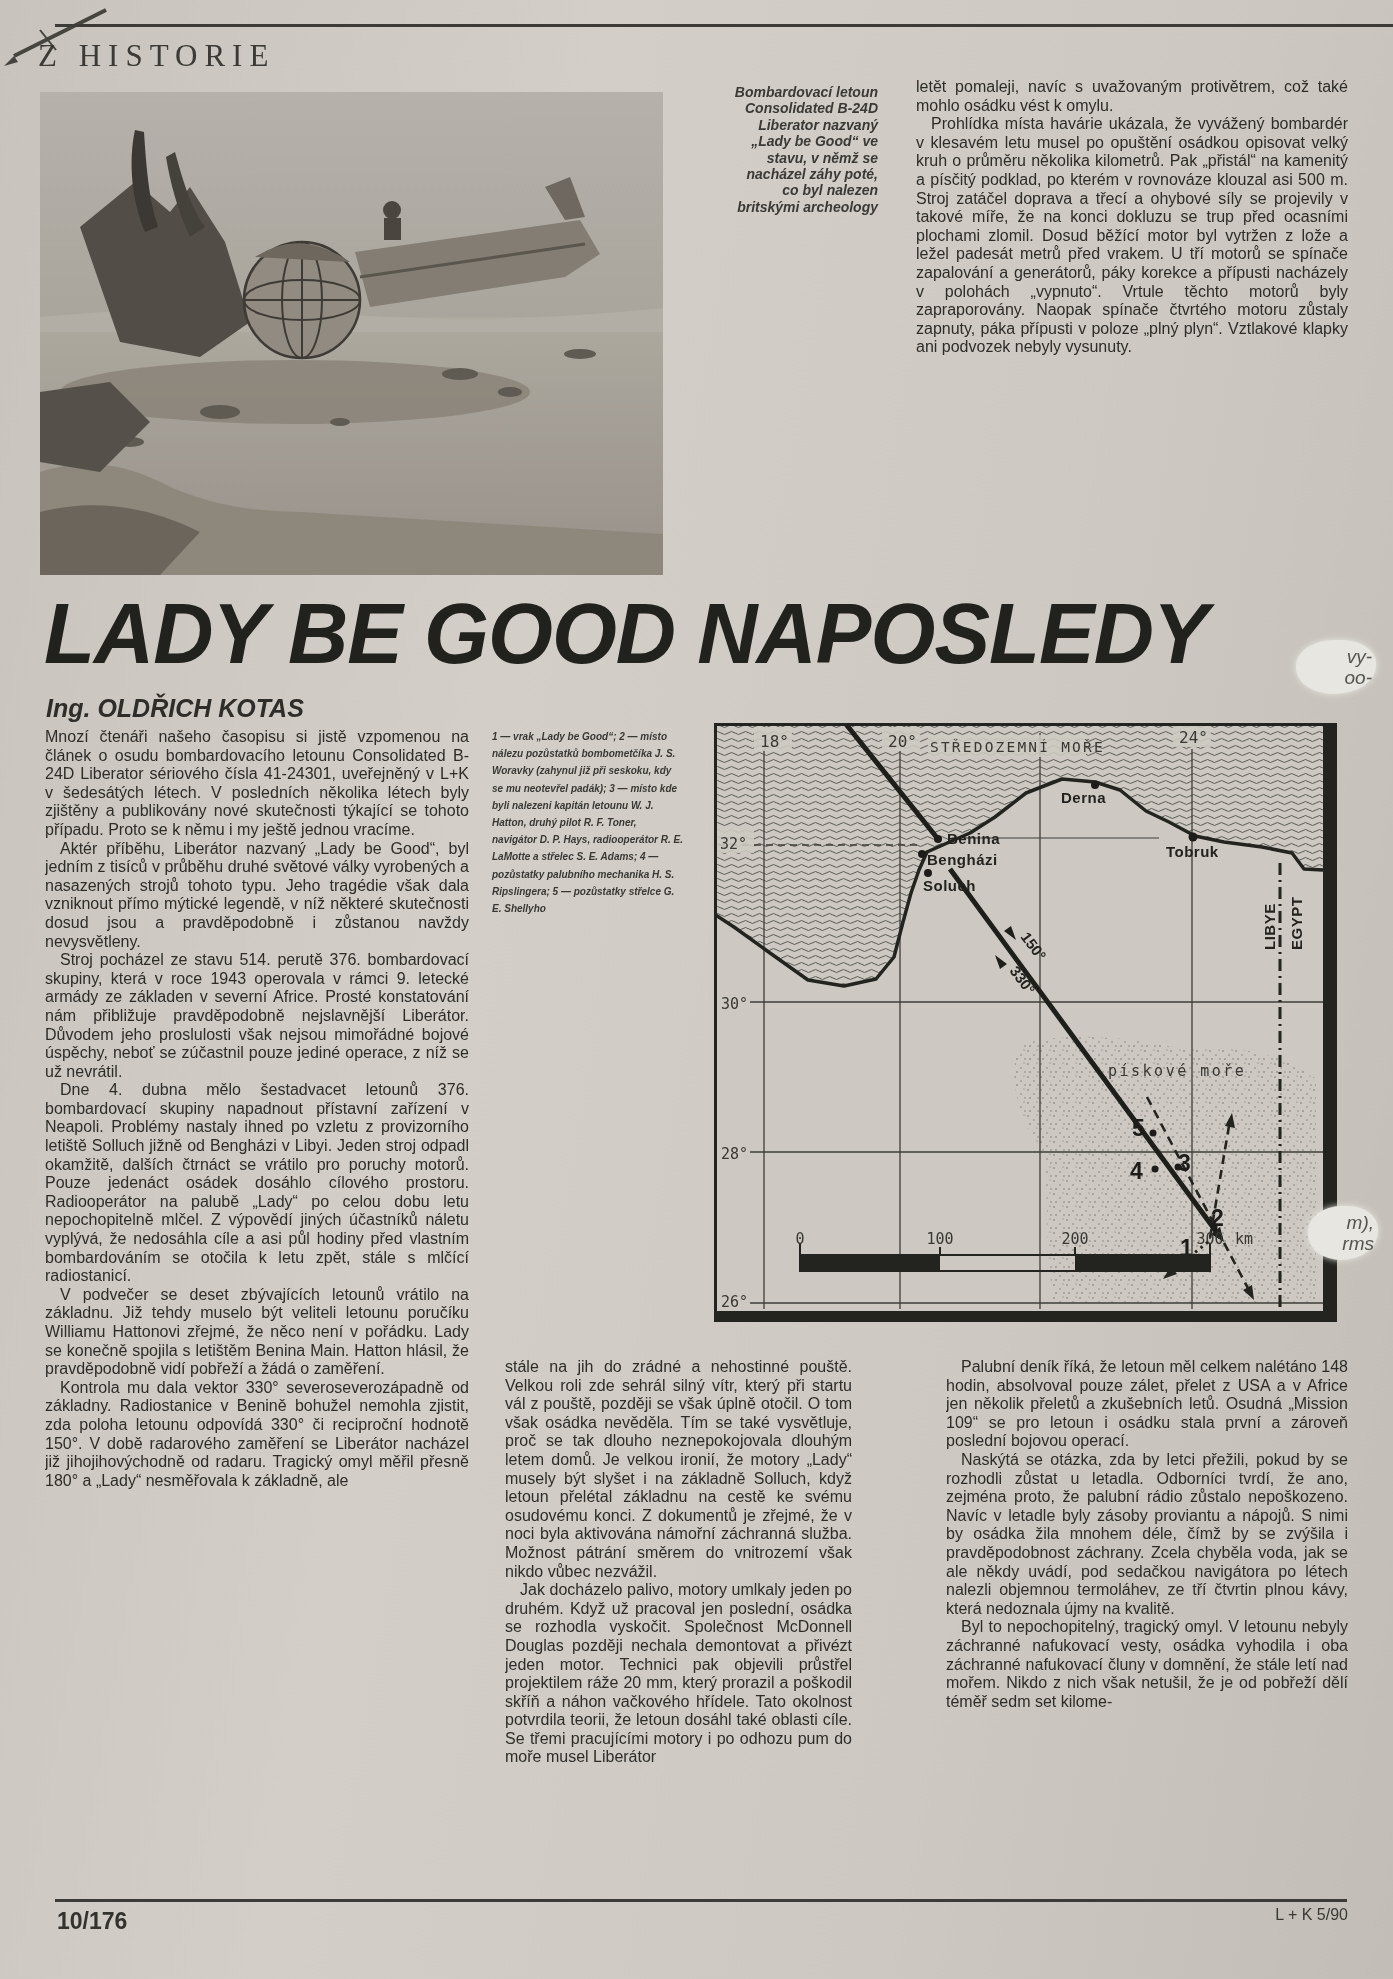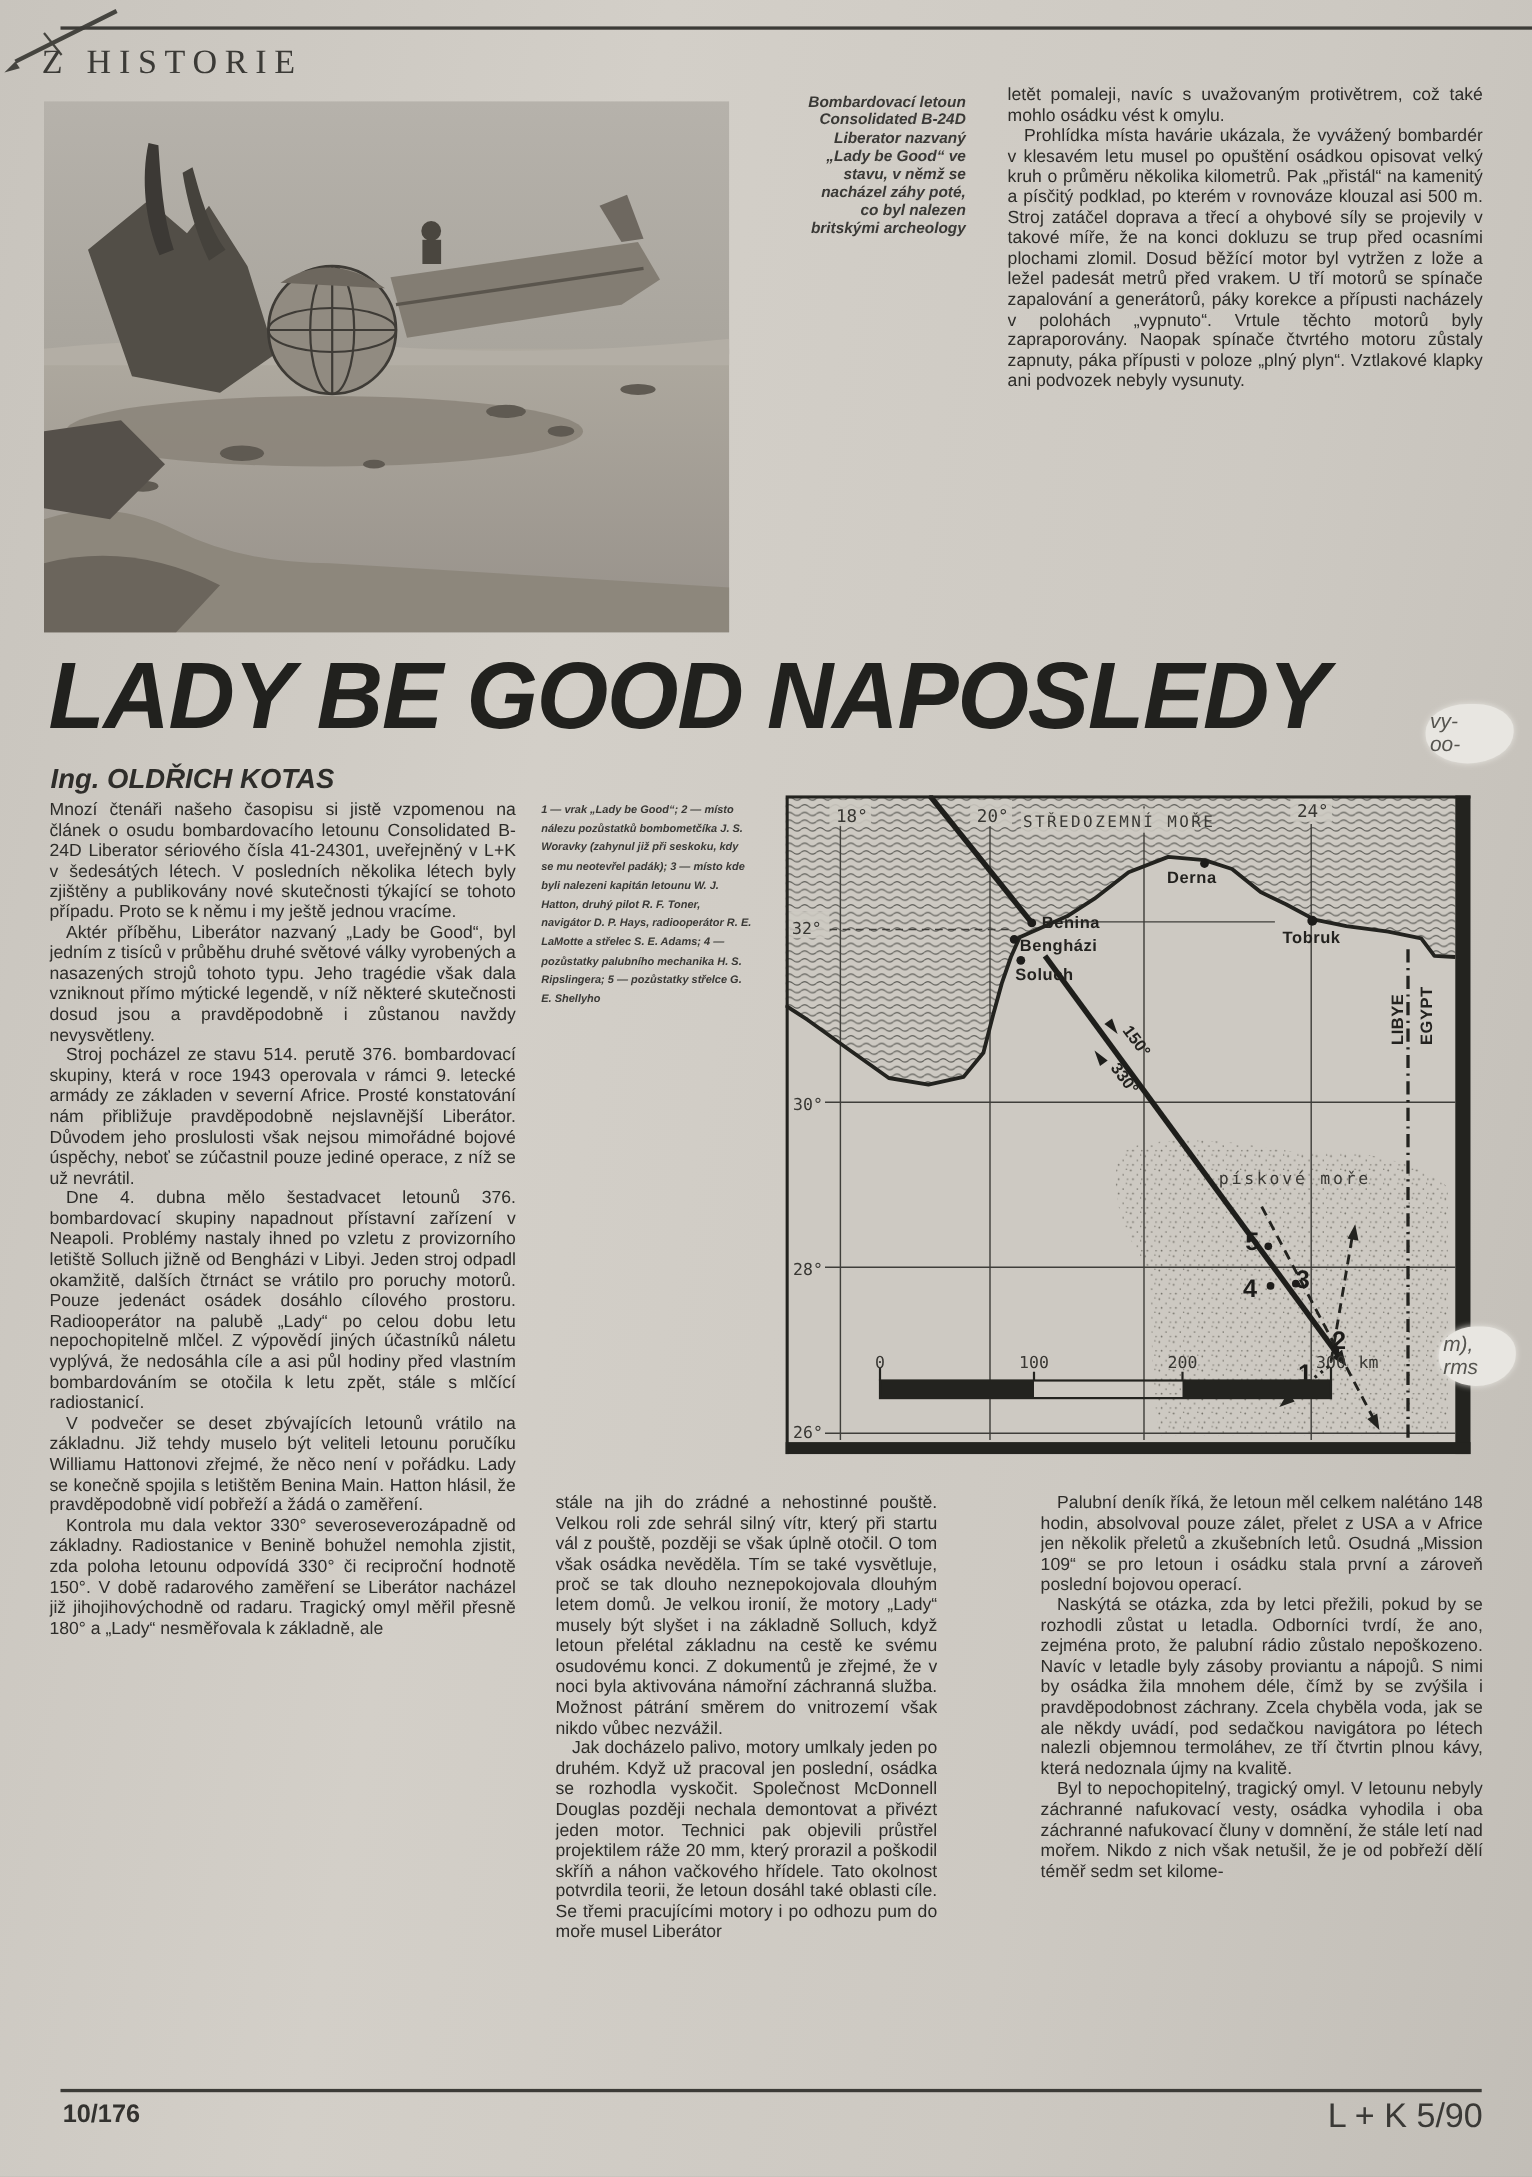--- a/index.html
+++ b/index.html
@@ -21,23 +21,23 @@
   .headline{left:44px;top:584px;width:1300px;font-size:86px;font-weight:900;font-style:italic;
     letter-spacing:-1px;white-space:nowrap;color:#21211e;transform:scaleX(.97);transform-origin:left;}
   .author{left:46px;top:694px;font-size:25px;font-style:italic;font-weight:bold;color:#2e2d2a;}
   .col-left{left:45px;top:728px;width:424px;height:1165px;overflow:hidden;}
   .col-legend{left:492px;top:728px;width:192px;font-size:10px;line-height:17.2px;
     font-style:italic;font-weight:bold;color:#39settings3835;color:#393835;}
   .map-figure{left:714px;top:723px;width:623px;height:599px;background:#cdc9c2;}
   .col-mid{left:505px;top:1358px;width:347px;height:542px;overflow:hidden;}
   .col-rightb{left:946px;top:1358px;width:402px;height:542px;overflow:hidden;}
   .page-number{left:57px;top:1908px;font-size:23px;font-weight:bold;color:#33322f;}
-  .issue{left:1140px;top:1906px;width:208px;text-align:right;font-size:31px;color:#3a3936;}
+  .issue{left:1140px;top:1906px;width:208px;text-align:right;font-size:16px;color:#3a3936;}
   .marg{background:#e8e6e1;border-radius:50% 45% 55% 50%;box-shadow:0 0 6px #e8e6e1;
-    font-style:italic;font-size:19px;color:#55544f;line-height:21px;text-align:left;
+    font-style:italic;font-size:19px;color:#55544f;line-height:21px;text-align:right;
     white-space:pre-line;padding:6px 4px;}
   .marg-top{left:1296px;top:640px;width:72px;}
   .marg-right{left:1308px;top:1206px;width:62px;}
   svg text{font-family:"Liberation Sans",sans-serif;}
   svg text.mono{font-family:"DejaVu Sans Mono",monospace;fill:#383733;}
   svg text.city{font-weight:bold;font-size:15px;fill:#23221f;letter-spacing:.5px;}
   svg text.marker{font-weight:bold;font-size:23px;fill:#1d1c1a;}
   svg text.course{font-weight:bold;font-size:15px;fill:#23221f;}
 </style>
 </head>

